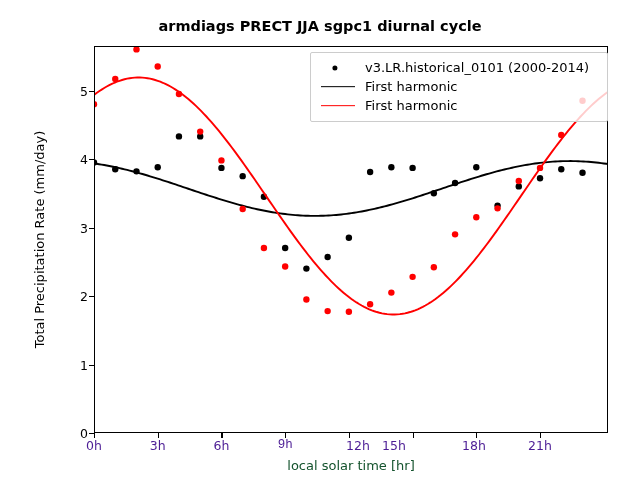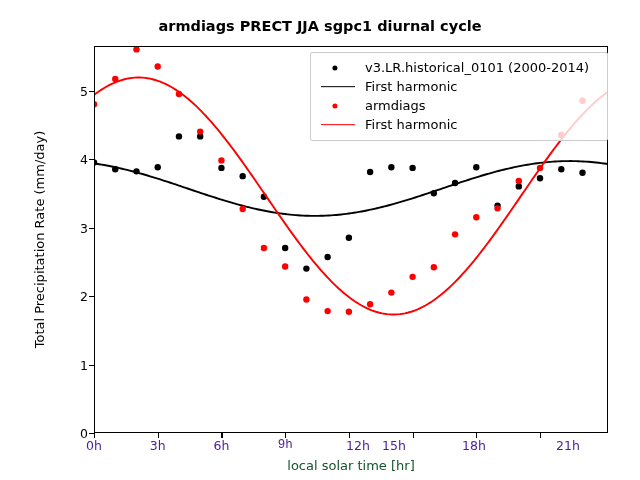--- a/index.html
+++ b/index.html
@@ -186,21 +186,21 @@
       <div class="tick-label-y" style="top: 44.5221px;">5</div>
     </div>
   <div id="x-tick-labels">
       <div class="tick-label-x" style="left: 0px;">0h</div>
       <div class="tick-label-x" style="left: 63.719px;">3h</div>
       <div class="tick-label-x" style="left: 127.438px;">6h</div>
       <div class="tick-label-x" style="left: 191.157px; font-family: Liberation Mono, monospace;">9h</div>
       <div class="tick-label-x" style="left: 264px;">12h</div>
       <div class="tick-label-x" style="left: 300px;">15h</div>
       <div class="tick-label-x" style="left: 380px;">18h</div>
-      <div class="tick-label-x" style="left: 446.033px; margin-left: 28px;">21h</div>
+      <div class="tick-label-x" style="left: 446.033px;">21h</div>
     </div>
   <div id="tick-marks">
       <div class="tick-mark-y" style="top: 433px;"></div>
       <div class="tick-mark-y" style="top: 364.504px;"></div>
       <div class="tick-mark-y" style="top: 296.009px;"></div>
       <div class="tick-mark-y" style="top: 227.513px;"></div>
       <div class="tick-mark-y" style="top: 159.018px;"></div>
       <div class="tick-mark-y" style="top: 90.5221px;"></div>
       <div class="tick-mark-x" style="left: 94px;"></div>
       <div class="tick-mark-x" style="left: 157.719px;"></div>
@@ -280,25 +280,19 @@
         <div class="legend-label">v3.LR.historical_0101 (2000-2014)</div>
       </div>
       <div class="legend-row">
         <div class="legend-key">
           <div class="legend-line" style="background: rgb(0, 0, 0);"></div>
         </div>
         <div class="legend-label">First harmonic</div>
       </div>
       <div class="legend-row">
         <div class="legend-key">
-          <div class="legend-dot" style="background: rgb(255, 0, 0);"></div>
-        </div>
-        <div class="legend-label">armdiags</div>
-      </div>
-      <div class="legend-row">
-        <div class="legend-key">
           <div class="legend-line" style="background: rgb(255, 0, 0);"></div>
         </div>
         <div class="legend-label">First harmonic</div>
       </div>
     </div>
 
 </div>
 
 </body></html>

